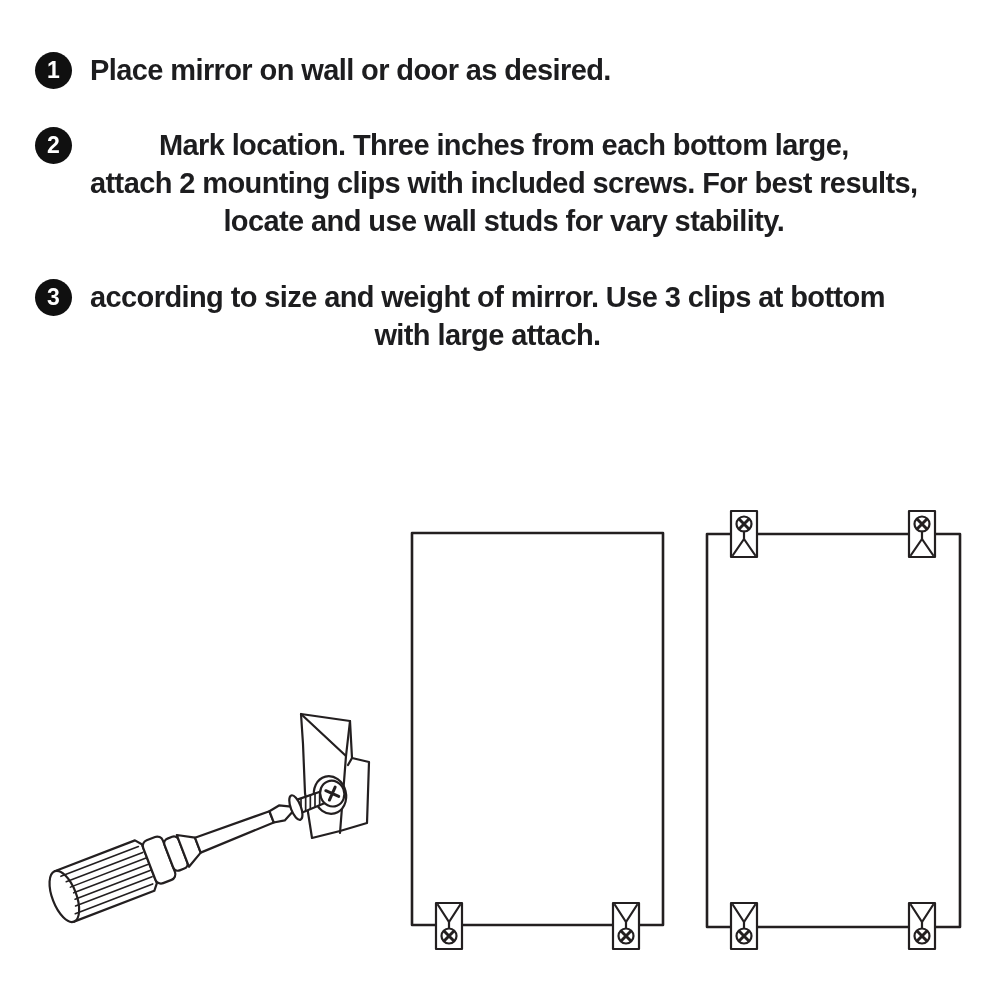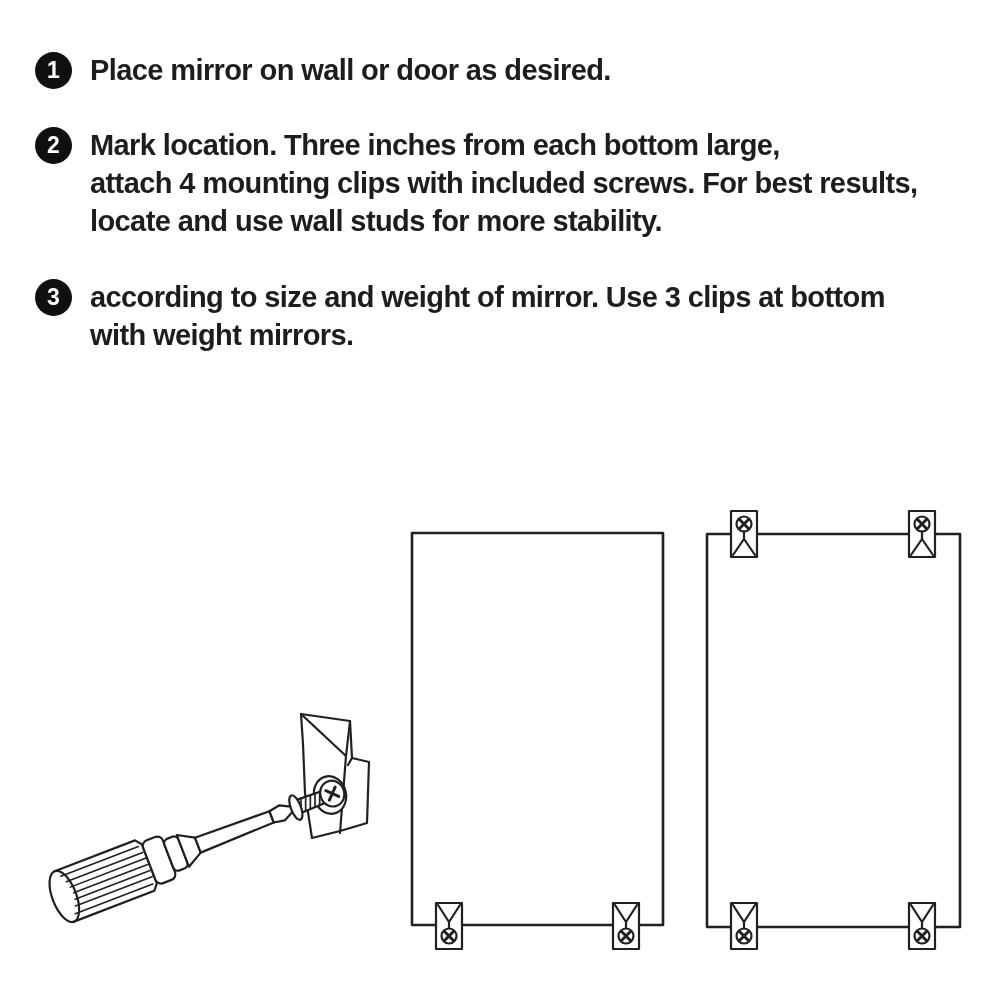--- a/index.html
+++ b/index.html
@@ -17,21 +17,21 @@
     background:#101010;color:#ffffff;
     display:flex;align-items:center;justify-content:center;
     font-size:23px;font-weight:700;
     flex:0 0 auto;margin-top:1px;
   }
   .step-text{
     margin-left:18px;
     font-size:29px;font-weight:700;letter-spacing:-0.6px;
     line-height:38px;color:#1d1d1f;
   }
-  .step-line{white-space:nowrap;}
+  .step-line{white-space:nowrap;text-align:center;}
   #diagram{
     position:absolute;left:0;top:0;width:1000px;height:1000px;
   }
 </style>
 </head>
 <body>
 
 <div class="step" style="top:51px">
   <div class="badge">
     <span>1</span>
@@ -40,32 +40,32 @@
     <div class="step-line">Place mirror on wall or door as desired.</div>
   </div>
 </div>
 
 <div class="step" style="top:126px">
   <div class="badge">
     <span>2</span>
   </div>
   <div class="step-text">
     <div class="step-line">Mark location. Three inches from each bottom large,</div>
-    <div class="step-line">attach 4 mounting clips with included screws. For best results,</div>
-    <div class="step-line">locate and use wall studs for more stability.</div>
+    <div class="step-line">attach 2 mounting clips with included screws. For best results,</div>
+    <div class="step-line">locate and use wall studs for vary stability.</div>
   </div>
 </div>
 
 <div class="step" style="top:278px">
   <div class="badge">
     <span>3</span>
   </div>
   <div class="step-text">
     <div class="step-line">according to size and weight of mirror. Use 3 clips at bottom</div>
-    <div class="step-line">with weight mirrors.</div>
+    <div class="step-line">with large attach.</div>
   </div>
 </div>
 
 <svg id="diagram" viewBox="0 0 1000 1000" xmlns="http://www.w3.org/2000/svg">
   <g stroke="#231f20" stroke-width="2.2" fill="none" stroke-linecap="round" stroke-linejoin="round">
 
     <defs>
 
       <g id="clipB">
         <rect x="0" y="0" width="26" height="46" fill="#ffffff"></rect>

